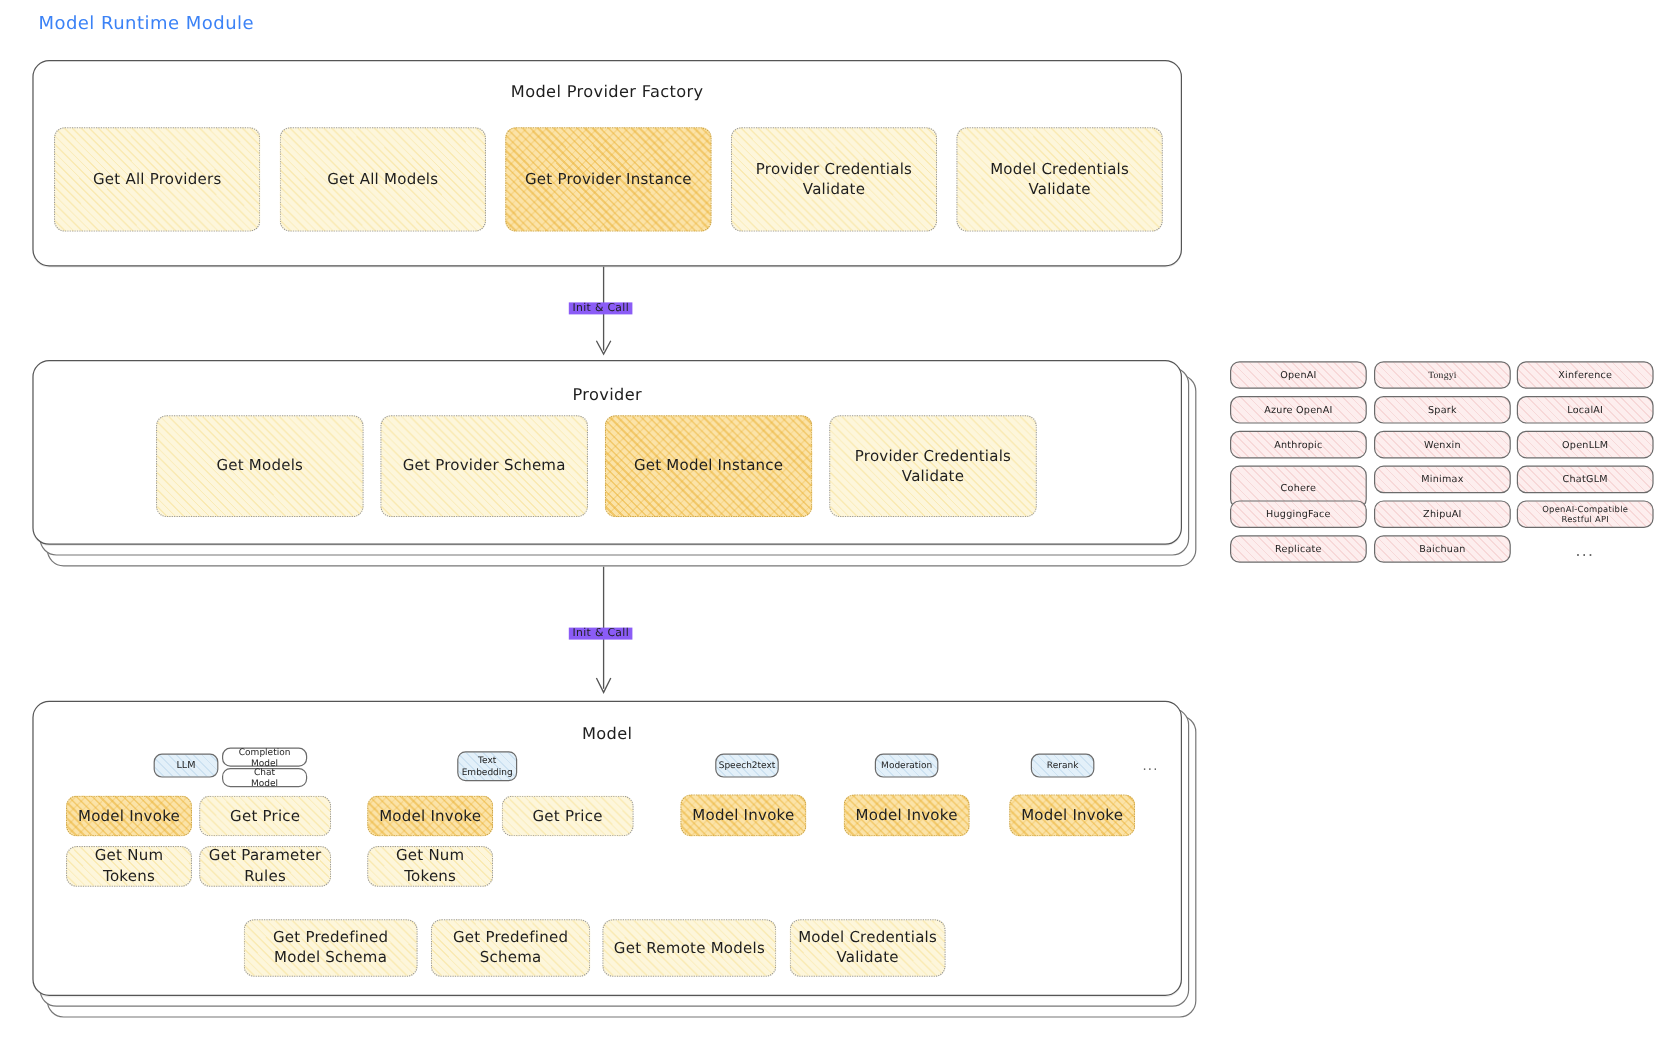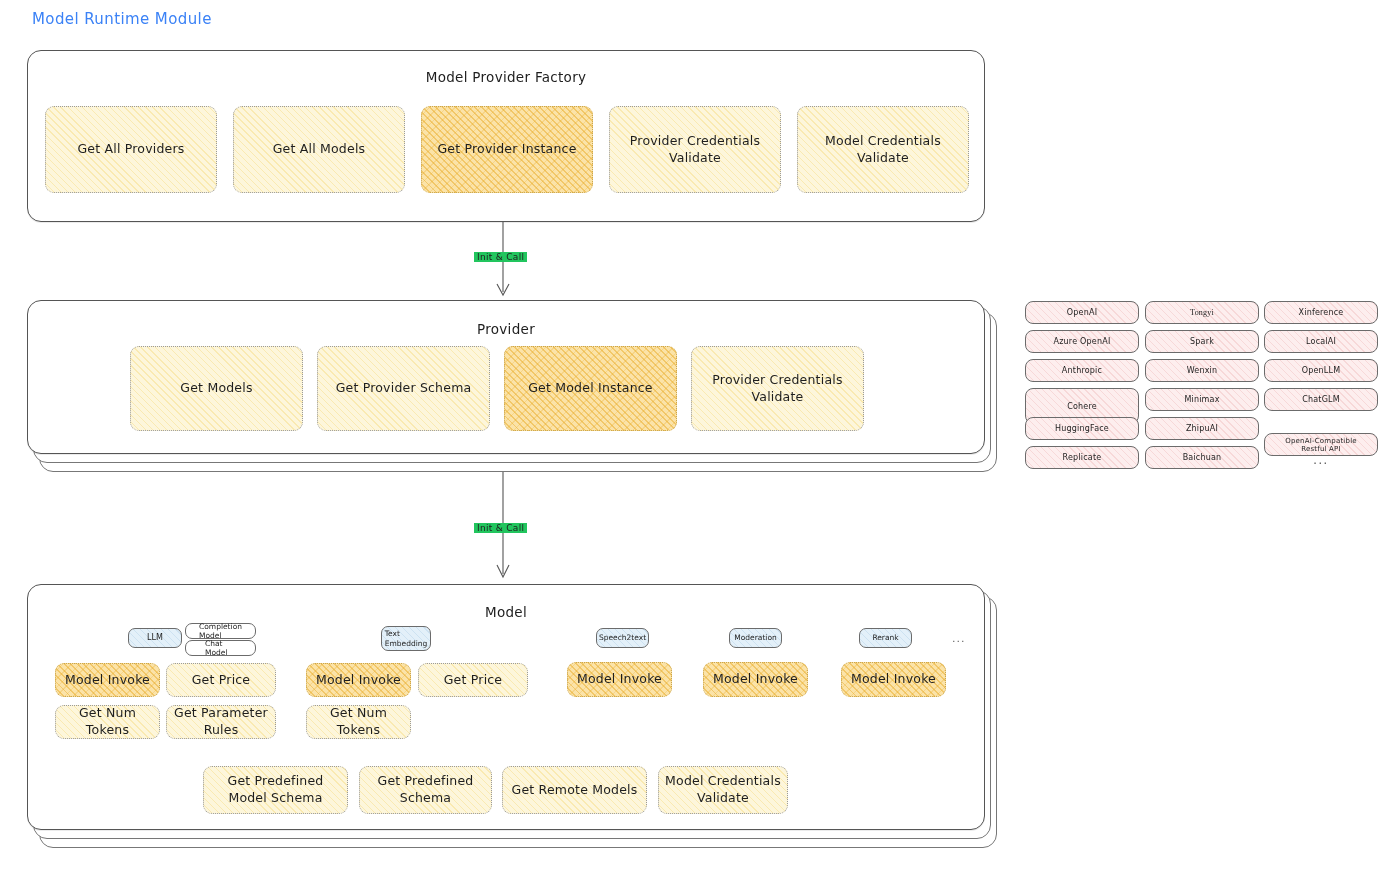--- a/index.html
+++ b/index.html
@@ -123,36 +123,37 @@
         rgba(120,170,210,0.20) 0px,
         rgba(120,170,210,0.20) 1px,
         rgba(255,255,255,0) 1px,
         rgba(255,255,255,0) 5px);
     display: flex;
     align-items: center;
     justify-content: center;
     font-size: 7.5px;
     color: #1e1e1e;
     line-height: 1.25;
+    text-align: center;
     padding: 0 19px;
   }
   .badge.white {
     background-color: #ffffff;
     background-image: none;
   }
 
   
   .arrow-wrap { position: absolute; }
   .arrow-label {
     position: absolute;
     font-size: 9px;
     color: #1e1e1e;
     white-space: nowrap;
     letter-spacing: 0.3px;
-    background: #22c55e;
+    background: #8b5cf6;
     padding: 0 3px;
     text-align: center;
   }
 
   .ellipsis {
     position: absolute;
     font-size: 13px;
     color: #666;
     letter-spacing: 1px;
   }
@@ -202,21 +203,21 @@
   <div class="chip" style="left:1145px; top:330px; width:114px; height:23px;">Spark</div>
   <div class="chip" style="left:1145px; top:359px; width:114px; height:23px;">Wenxin</div>
   <div class="chip" style="left:1145px; top:388px; width:114px; height:23px;">Minimax</div>
   <div class="chip" style="left:1145px; top:417px; width:114px; height:23px;">ZhipuAI</div>
   <div class="chip" style="left:1145px; top:446px; width:114px; height:23px;">Baichuan</div>
 
   <div class="chip" style="left:1264px; top:301px; width:114px; height:23px;">Xinference</div>
   <div class="chip" style="left:1264px; top:330px; width:114px; height:23px;">LocalAI</div>
   <div class="chip" style="left:1264px; top:359px; width:114px; height:23px;">OpenLLM</div>
   <div class="chip" style="left:1264px; top:388px; width:114px; height:23px;">ChatGLM</div>
-  <div class="chip" style="left:1264px; top:417px; width:114px; height:23px; font-size:7px;margin-top:16px;">OpenAI-Compatible Restful API</div>
+  <div class="chip" style="left:1264px; top:417px; width:114px; height:23px; font-size:7px;">OpenAI-Compatible Restful API</div>
   <div class="ellipsis" style="left:1313px; top:452px;">...</div>
 
   <div class="arrow-wrap" style="left:470px; top:472px;">
     <svg width="80" height="110" viewBox="0 0 80 110">
       <path d="M33 0 L33 102" stroke="#555" stroke-width="1.1" fill="none"></path>
       <path d="M27 93 L33 105 L39 93" stroke="#555" stroke-width="1.1" fill="none"></path>
     </svg>
   </div>
   <div class="arrow-label" style="left:474px; top:523px;">Init &amp; Call</div>
 

